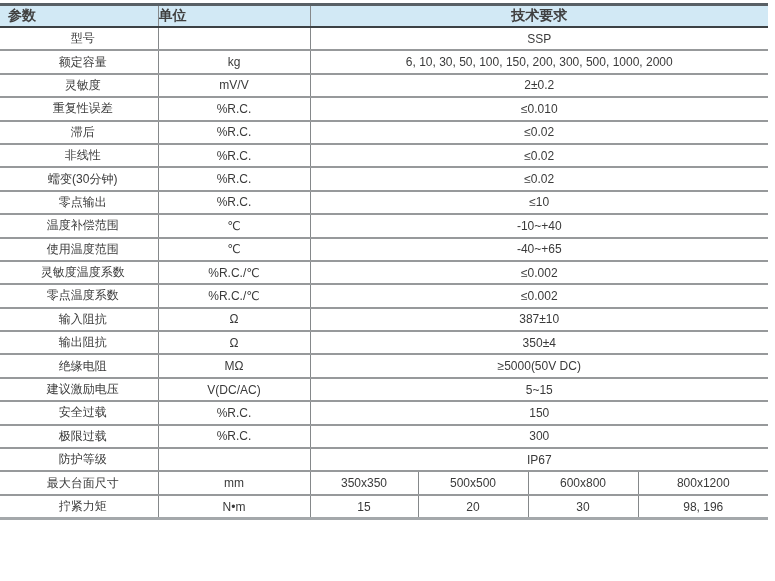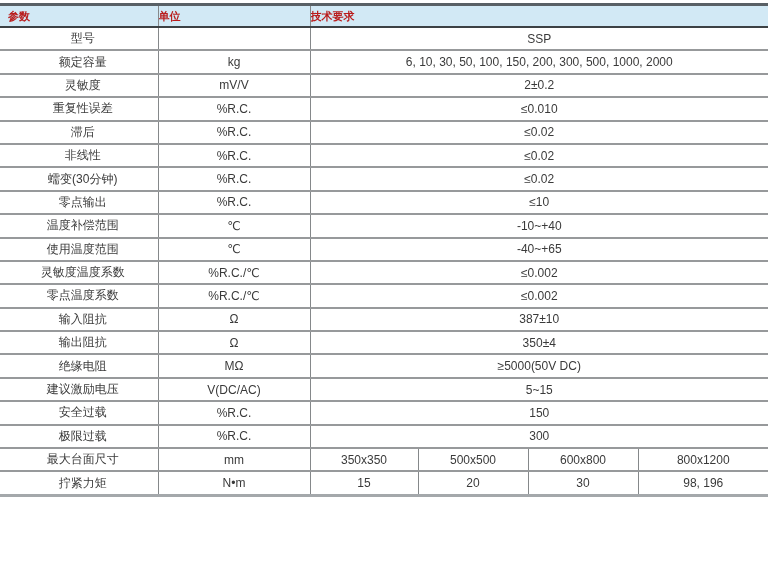--- a/index.html
+++ b/index.html
@@ -27,28 +27,28 @@
     height: 21.4px;
     vertical-align: middle;
     font-size: 12px;
     color: #3a3a3a;
     overflow: hidden;
     white-space: nowrap;
   }
   thead th {
     background: #d2e9f5;
     border-bottom: 2px solid #3c4144;
-    font-size: 11px;
+    font-size: 14px;
     font-weight: bold;
-    color: #b91c1c;
+    color: #404040;
     height: 20px;
   }
   thead th.c-param { text-align: left; padding-left: 8px; }
   thead th.c-unit  { text-align: left; }
-  thead th.c-val   { text-align: left; }
+  thead th.c-val   { text-align: center; }
   tbody td { border-bottom: 2px solid #97999b; }
   tbody tr:last-child td { border-bottom: none; margin-left: 9px; }
   td.c-param, th.c-param { border-right: 1px solid #85888a; }
   td.c-unit,  th.c-unit  { border-right: 1px solid #85888a; }
   td.c-sub { border-left: 1px solid #85888a; }
   td.c-param {
     text-align: center;
     padding-left: 8px;
   }
   td.c-unit, td.c-val, td.c-sub {
@@ -160,20 +160,25 @@
           <td class="c-param">安全过载</td>
           <td class="c-unit">%R.C.</td>
           <td class="c-val" colspan="4">150</td>
         </tr>
         <tr>
           <td class="c-param">极限过载</td>
           <td class="c-unit">%R.C.</td>
           <td class="c-val" colspan="4">300</td>
         </tr>
         <tr>
+          <td class="c-param">防护等级</td>
+          <td class="c-unit"></td>
+          <td class="c-val" colspan="4">IP67</td>
+        </tr>
+        <tr>
           <td class="c-param">最大台面尺寸</td>
           <td class="c-unit">mm</td>
           <td class="c-sub">350x350</td>
           <td class="c-sub">500x500</td>
           <td class="c-sub">600x800</td>
           <td class="c-sub">800x1200</td>
         </tr>
         <tr>
           <td class="c-param">拧紧力矩</td>
           <td class="c-unit">N•m</td>

